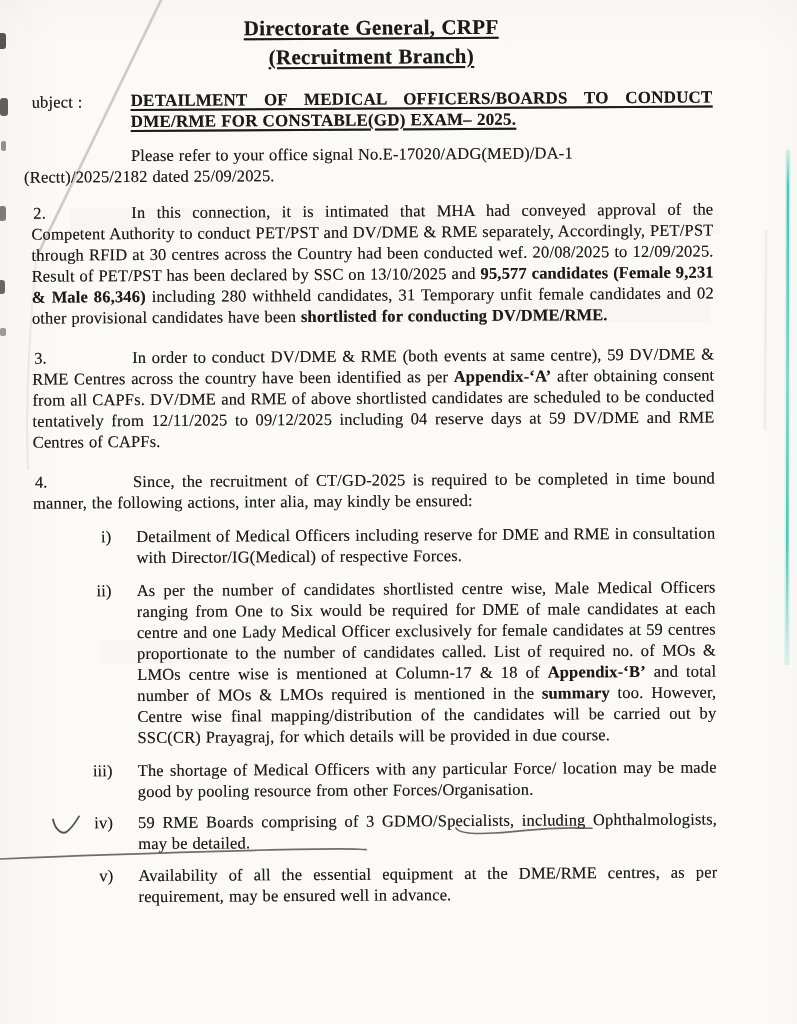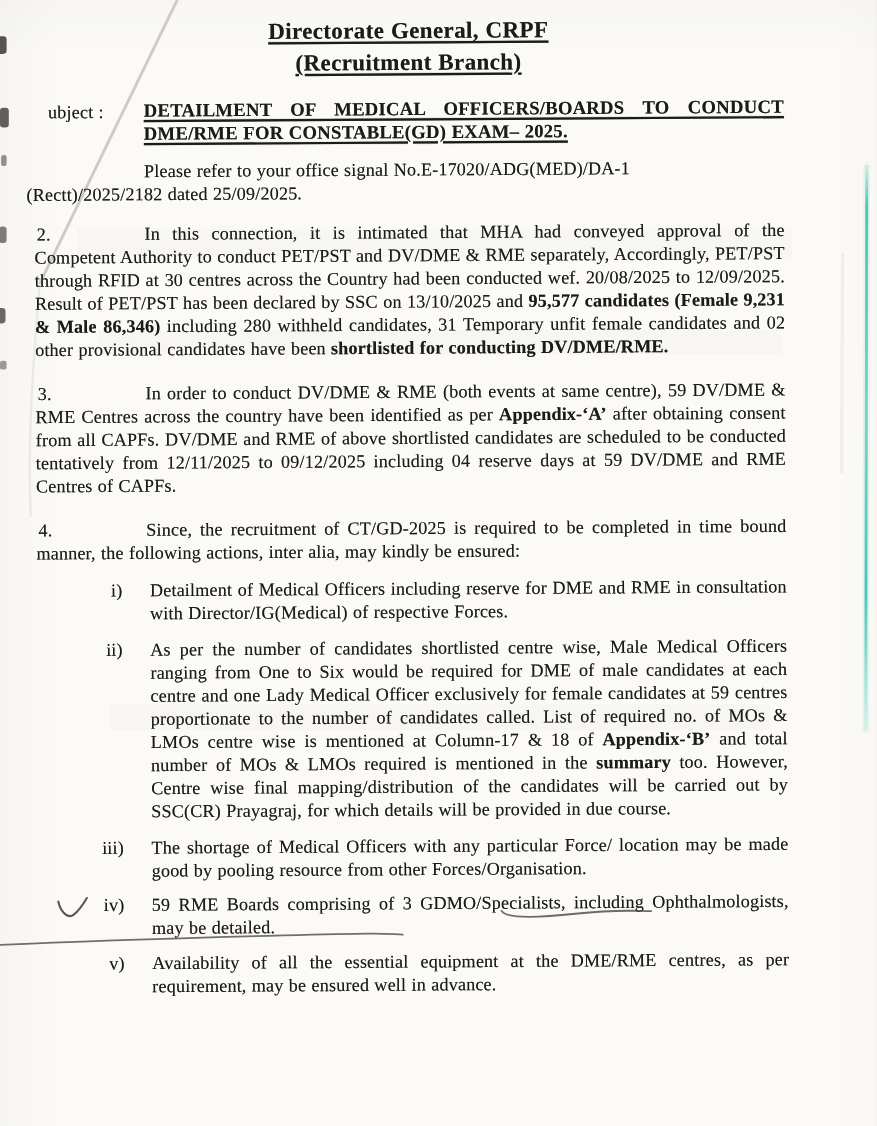--- a/index.html
+++ b/index.html
@@ -20,21 +20,21 @@
     transform:rotate(-0.35deg); transform-origin:40% 0;
     font-size:16.5px; line-height:21px; letter-spacing:0.15px; word-spacing:0.5px;
     text-shadow:0 0 0.4px rgba(20,20,20,0.55);
   }
   .b { font-weight:bold; }
   .u { text-decoration:underline; text-underline-offset:3px; text-decoration-thickness:1.6px; }
   .doc-header { padding-top:15px; text-align:center; }
   .title { font-size:21px; line-height:26px; font-weight:bold; letter-spacing:0.3px; }
   .subtitle { font-size:21px; line-height:26px; font-weight:bold; margin-top:3px; letter-spacing:0.3px; }
   .subject-row { position:relative; margin-top:19px; padding-left:100px; }
-  .subject-label { position:absolute; left:13px; top:1px; }
+  .subject-label { position:absolute; left:1px; top:1px; }
   .subject-text { display:block; font-weight:bold; font-size:17px; text-align:justify; letter-spacing:0.2px; }
   .ref { margin-top:13px; }
   .ref-line1 { text-indent:100px; }
   .ref-line2 { margin-left:-7px; }
   .para { position:relative; text-align:justify; text-indent:100px; }
   .p2 { margin-top:15px; } .p3 { margin-top:19px; } .p4 { margin-top:19px; }
   .pnum { position:absolute; left:2px; top:0; text-indent:0; }
   .list { margin-top:13px; }
   .li { position:relative; padding-left:103px; text-align:justify; margin-top:12px; }
   .li-iv { margin-top:10px; } .li-v { margin-top:11px; }

